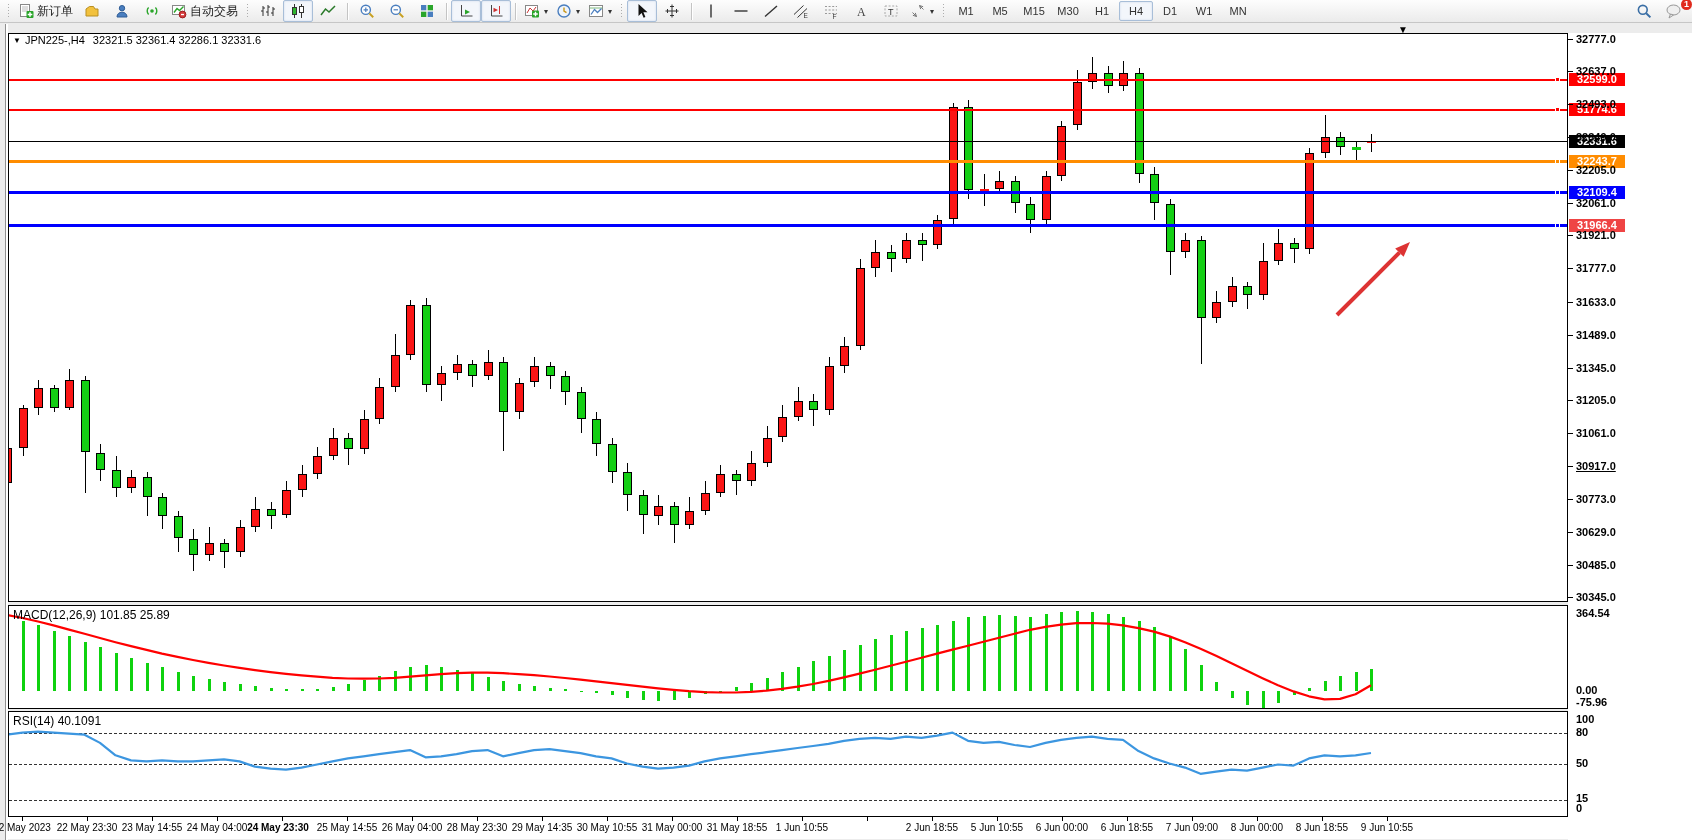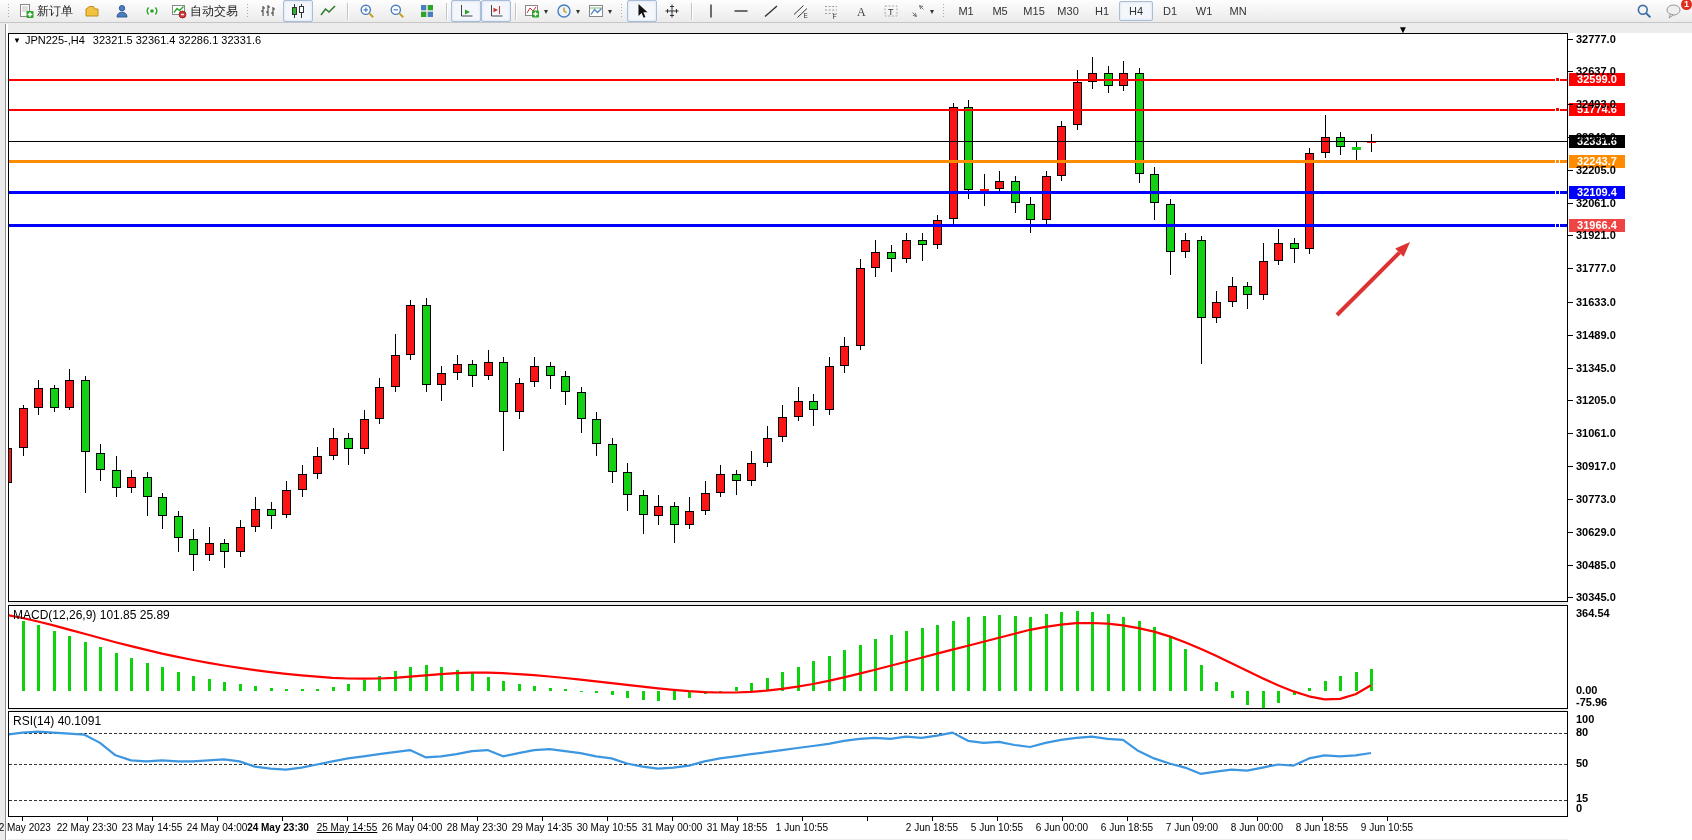--- a/index.html
+++ b/index.html
@@ -625,21 +625,21 @@
       <div class="plabel" style="left: 8px; top: 262.5px;">31633.0</div>
       <div class="ptick" style="left: 0px; top: 301.5px;"></div>
       <div class="plabel" style="left: 8px; top: 295.5px;">31489.0</div>
       <div class="ptick" style="left: 0px; top: 334.6px;"></div>
       <div class="plabel" style="left: 8px; top: 328.6px;">31345.0</div>
       <div class="ptick" style="left: 0px; top: 366.7px;"></div>
       <div class="plabel" style="left: 8px; top: 360.7px;">31205.0</div>
       <div class="ptick" style="left: 0px; top: 399.7px;"></div>
       <div class="plabel" style="left: 8px; top: 393.7px;">31061.0</div>
       <div class="ptick" style="left: 0px; top: 432.8px;"></div>
-      <div class="plabel" style="left: 8px; top: 426.8px;">30917.0</div>
+      <div class="plabel" style="left: 8px; top: 426.8px; text-decoration: underline;">30917.0</div>
       <div class="ptick" style="left: 0px; top: 465.8px;"></div>
       <div class="plabel" style="left: 8px; top: 459.8px;">30773.0</div>
       <div class="ptick" style="left: 0px; top: 498.8px;"></div>
       <div class="plabel" style="left: 8px; top: 492.8px;">30629.0</div>
       <div class="ptick" style="left: 0px; top: 531.9px;"></div>
       <div class="plabel" style="left: 8px; top: 525.9px;">30485.0</div>
       <div class="ptick" style="left: 0px; top: 564px;"></div>
       <div class="plabel" style="left: 8px; top: 558px;">30345.0</div>
       <div class="plabel" style="left: 8px; top: 574px;">364.54</div>
       <div class="plabel" style="left: 8px; top: 651px;">0.00</div>
@@ -655,21 +655,21 @@
       <div class="tlabel" style="left: -24px; top: 5px;">22 May 2023</div>
       <div class="ttick" style="left: 79px;"></div>
       <div class="tlabel" style="left: 41px; top: 5px;">22 May 23:30</div>
       <div class="ttick" style="left: 144px;"></div>
       <div class="tlabel" style="left: 106px; top: 5px;">23 May 14:55</div>
       <div class="ttick" style="left: 209px;"></div>
       <div class="tlabel" style="left: 171px; top: 5px;">24 May 04:00</div>
       <div class="ttick" style="left: 274px;"></div>
       <div class="tlabel" style="left: 232px; top: 5px; font-weight: bold;">24 May 23:30</div>
       <div class="ttick" style="left: 339px;"></div>
-      <div class="tlabel" style="left: 301px; top: 5px; text-decoration: underline;">25 May 14:55</div>
+      <div class="tlabel" style="left: 301px; top: 5px;">25 May 14:55</div>
       <div class="ttick" style="left: 404px;"></div>
       <div class="tlabel" style="left: 366px; top: 5px;">26 May 04:00</div>
       <div class="ttick" style="left: 469px;"></div>
       <div class="tlabel" style="left: 431px; top: 5px;">28 May 23:30</div>
       <div class="ttick" style="left: 534px;"></div>
       <div class="tlabel" style="left: 496px; top: 5px;">29 May 14:35</div>
       <div class="ttick" style="left: 599px;"></div>
       <div class="tlabel" style="left: 561px; top: 5px;">30 May 10:55</div>
       <div class="ttick" style="left: 664px;"></div>
       <div class="tlabel" style="left: 626px; top: 5px;">31 May 00:00</div>

